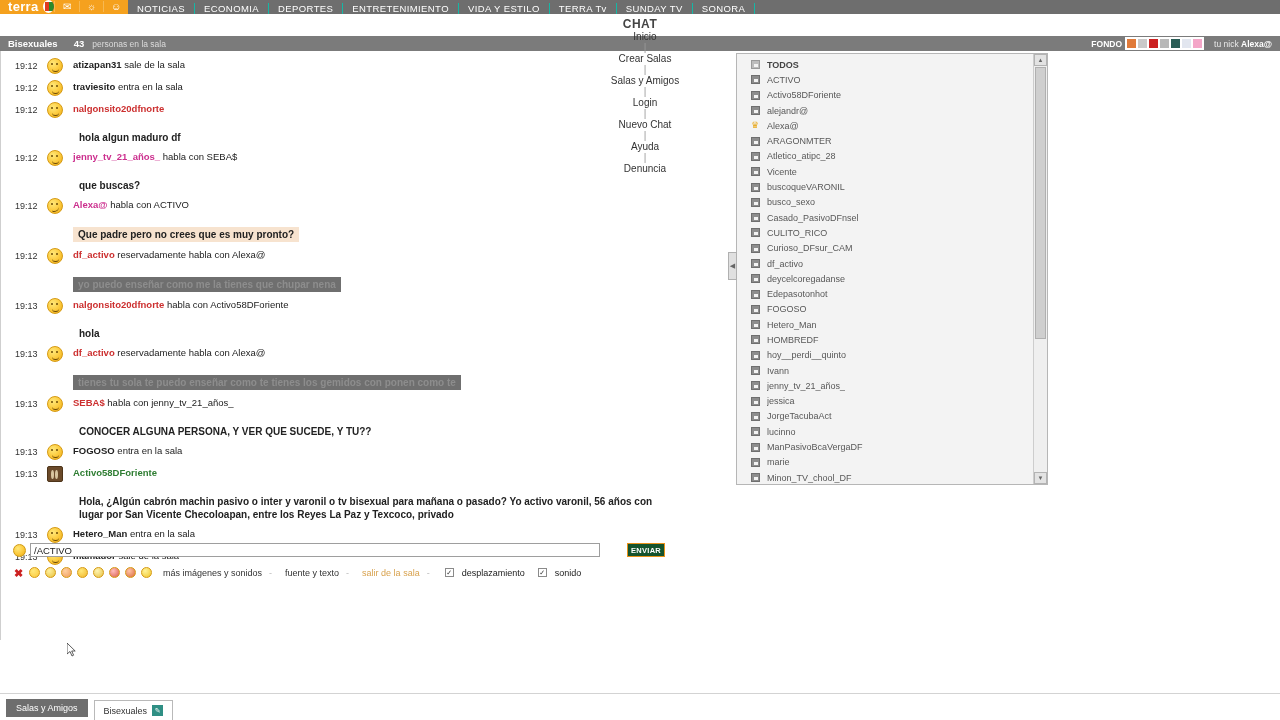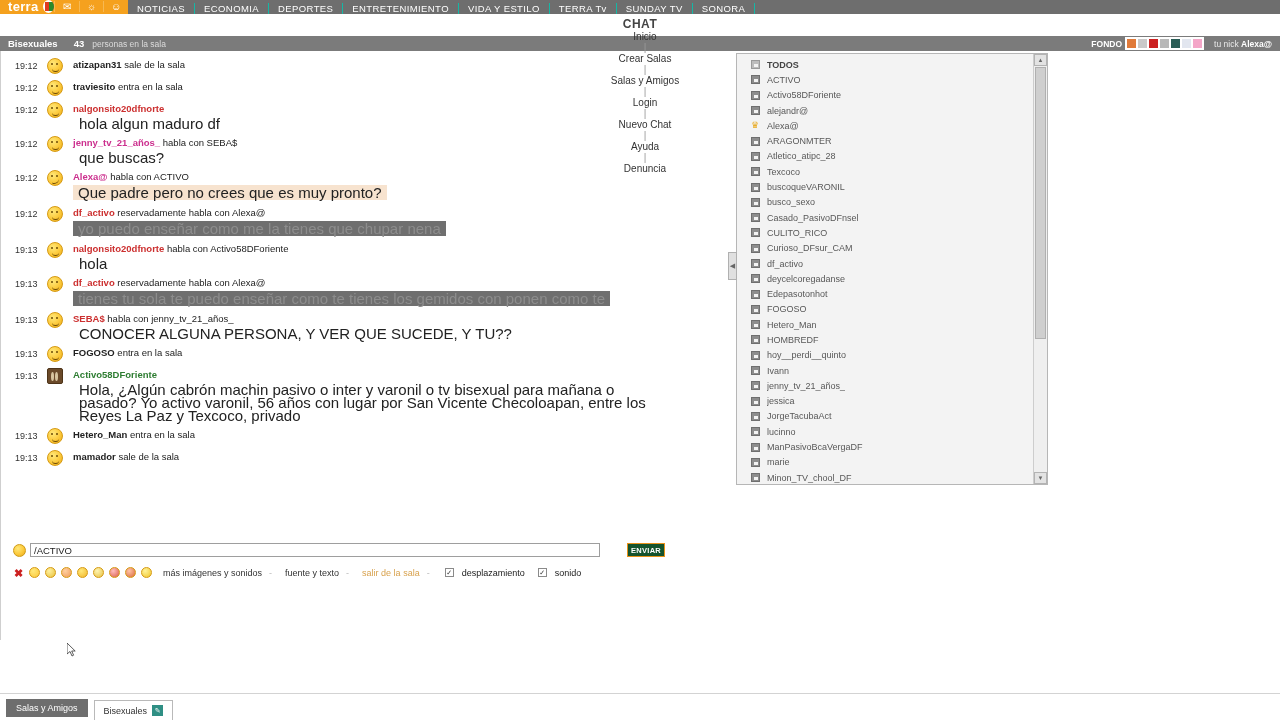--- a/index.html
+++ b/index.html
@@ -60,21 +60,21 @@
   .face.male{background:#6b4a2a;border-color:#4d3419;border-radius:2px;}
   .face.male:before{background:#d8c49f;box-shadow:4px 0 0 0 #d8c49f;left:3px;top:3px;width:3px;height:9px;}
   .face.male:after{display:none;}
   .body{flex:1;padding-right:16px;}
   .line1{font-size:9.5px;color:#222;line-height:13px;}
   .nick{font-weight:bold;}
   .nick.red{color:#cc2f2f;}
   .nick.pink{color:#cc2f8e;}
   .nick.green{color:#2e7d32;}
   .nick.blk{color:#222;}
-  .line2{font-size:15px;color:#222;line-height:13px;margin-top:2px;padding-left:6px;}
+  .line2{font-size:10px;color:#222;line-height:13px;margin-top:16px;padding-left:6px;font-weight:bold;}
   .line2.tan{background:#f7e3cf;display:inline-block;padding:1px 5px;}
   .line2.sel{background:#6f6f6f;color:#8d8d8d;display:inline-block;padding:1px 5px;}
   .wide{padding-right:56px;}
 
   
   .userpanel{position:absolute;left:735px;top:2px;width:312px;height:432px;
              background:#f3f3f3;border:1px solid #b6b6b6;box-sizing:border-box;display:flex;}
   .userlist{flex:1;overflow:hidden;padding:3px 0 0 4px;}
   .urow{display:flex;align-items:center;height:15.3px;padding-left:10px;}
   .ubox{width:9px;height:9px;background:#8d8d8d;border:1px solid #6f6f6f;margin-right:7px;flex:none;
@@ -308,21 +308,21 @@
           <div class="urow">
             <span class="ubox"></span>
             <span class="uname">ARAGONMTER</span>
           </div>
           <div class="urow">
             <span class="ubox"></span>
             <span class="uname">Atletico_atipc_28</span>
           </div>
           <div class="urow">
             <span class="ubox"></span>
-            <span class="uname">Texcoco</span>
+            <span class="uname">Vicente</span>
           </div>
           <div class="urow">
             <span class="ubox"></span>
             <span class="uname">buscoqueVARONIL</span>
           </div>
           <div class="urow">
             <span class="ubox"></span>
             <span class="uname">busco_sexo</span>
           </div>
           <div class="urow">

